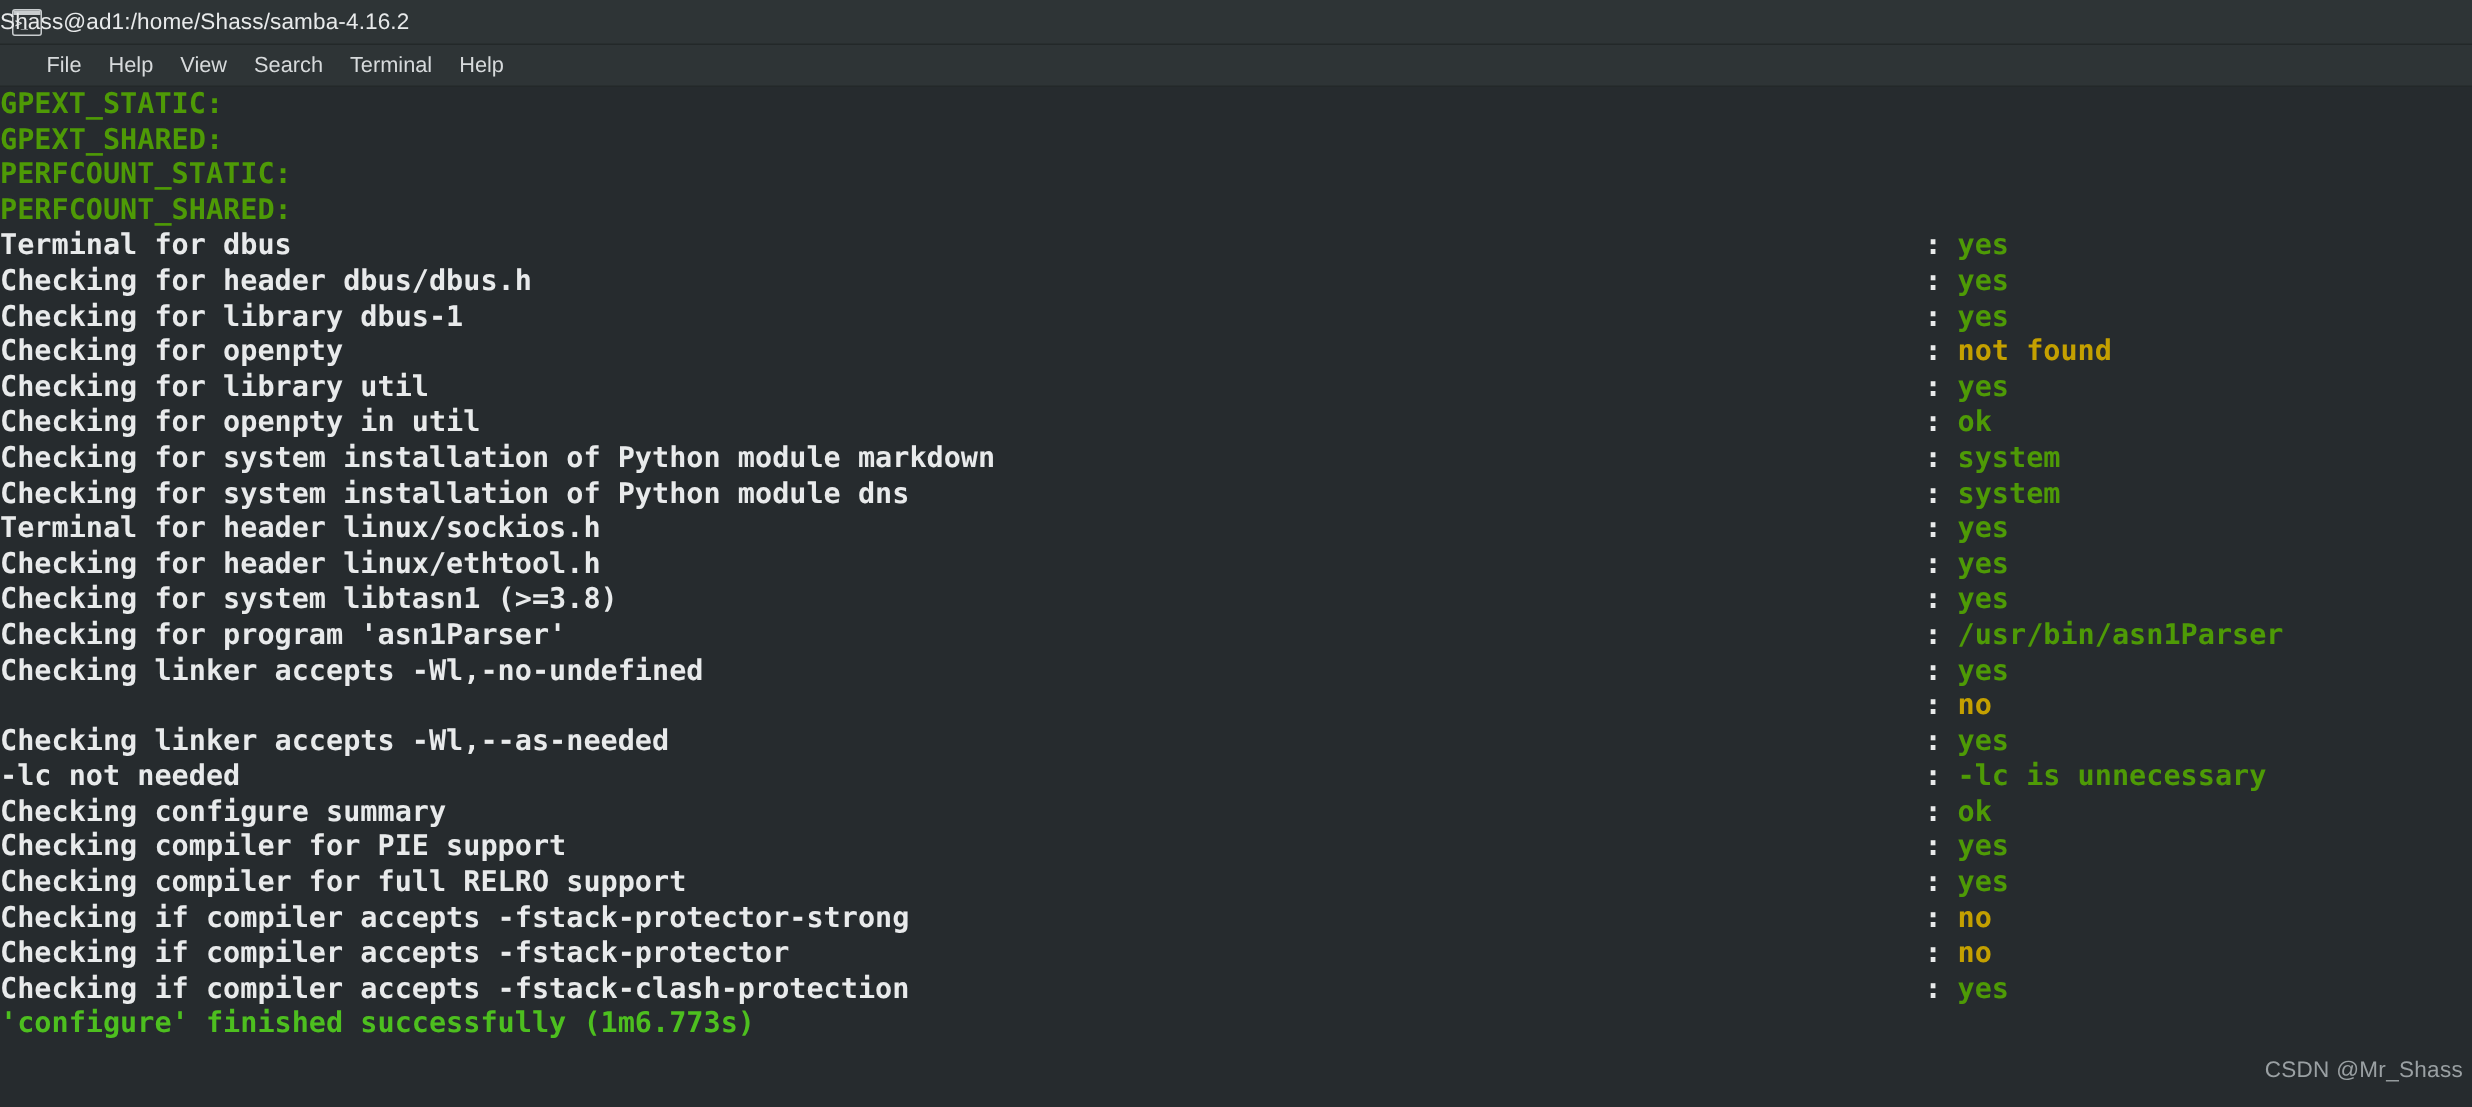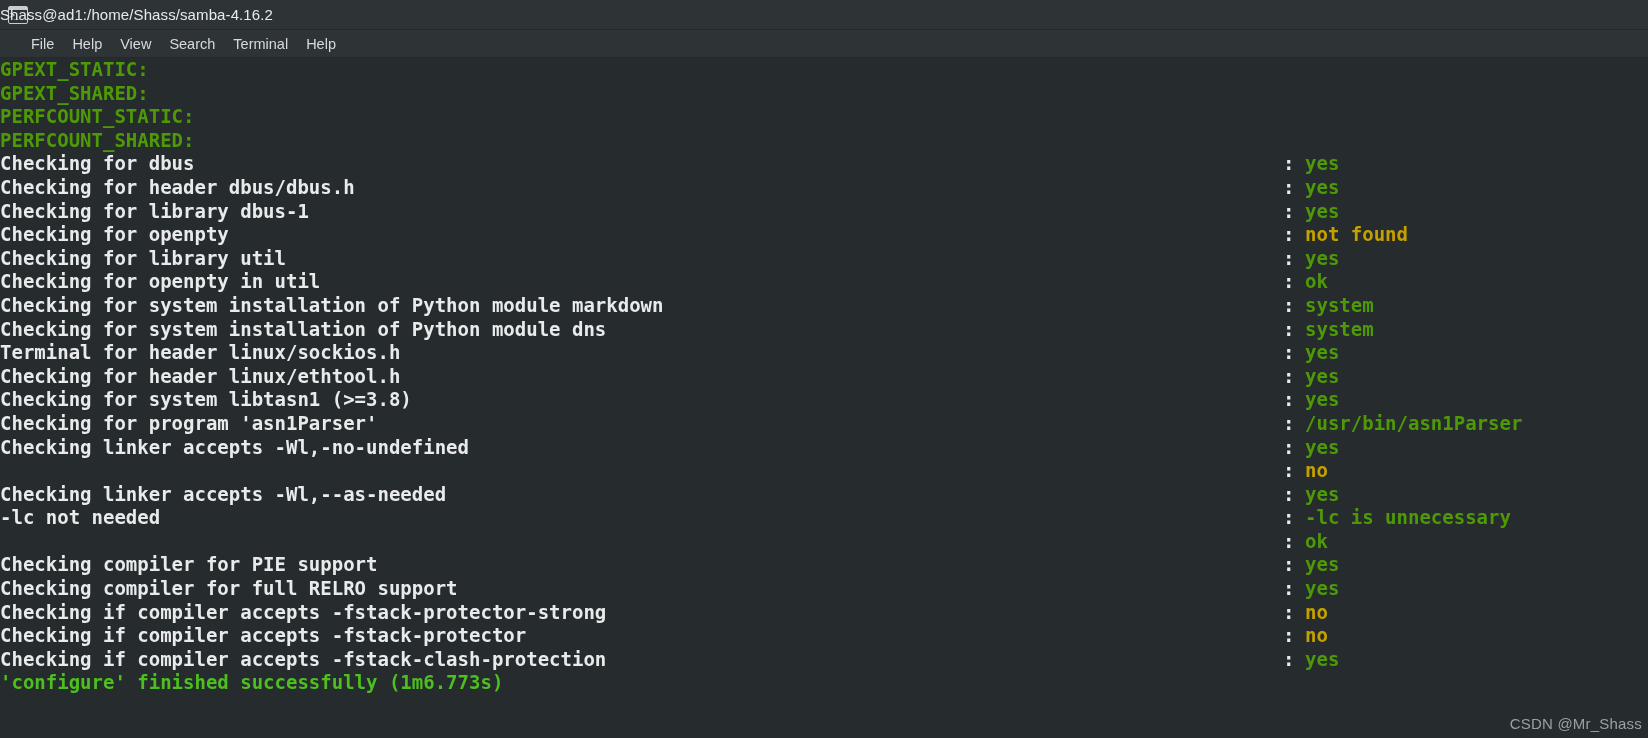--- a/index.html
+++ b/index.html
@@ -140,21 +140,21 @@
   }
 
   .c-white  { color: #e8eaeb; }
   .c-green  { color: #4E9A06; }
   .c-bgreen { color: #4DBF1F; }
   .c-amber  { color: #C4A000; }
 
   .watermark {
     position: absolute;
     right: 6px;
-    bottom: 6px;
+    bottom: 16px;
     font-family: "Liberation Sans", sans-serif;
     font-size: 15px;
     font-weight: normal;
     color: #9aa0a3;
     letter-spacing: 0.2px;
     white-space: pre;
   }
 </style>
 </head>
 <body>
@@ -173,37 +173,37 @@
     <div class="menu-item">Search</div>
     <div class="menu-item">Terminal</div>
     <div class="menu-item">Help</div>
   </div>
 
   <div class="terminal" id="terminal-output">
       <div class="term-line"><span class="term-label c-green">GPEXT_STATIC:</span></div>
       <div class="term-line"><span class="term-label c-green">GPEXT_SHARED:</span></div>
       <div class="term-line"><span class="term-label c-green">PERFCOUNT_STATIC:</span></div>
       <div class="term-line"><span class="term-label c-green">PERFCOUNT_SHARED:</span></div>
-      <div class="term-line"><span class="term-label c-white">Checking for dbus</span><span class="term-sep">:</span><span class="term-value c-green">yes</span></div>
+      <div class="term-line"><span class="term-label c-white">Terminal for dbus</span><span class="term-sep">:</span><span class="term-value c-green">yes</span></div>
       <div class="term-line"><span class="term-label c-white">Checking for header dbus/dbus.h</span><span class="term-sep">:</span><span class="term-value c-green">yes</span></div>
       <div class="term-line"><span class="term-label c-white">Checking for library dbus-1</span><span class="term-sep">:</span><span class="term-value c-green">yes</span></div>
       <div class="term-line"><span class="term-label c-white">Checking for openpty</span><span class="term-sep">:</span><span class="term-value c-amber">not found</span></div>
       <div class="term-line"><span class="term-label c-white">Checking for library util</span><span class="term-sep">:</span><span class="term-value c-green">yes</span></div>
       <div class="term-line"><span class="term-label c-white">Checking for openpty in util</span><span class="term-sep">:</span><span class="term-value c-green">ok</span></div>
       <div class="term-line"><span class="term-label c-white">Checking for system installation of Python module markdown</span><span class="term-sep">:</span><span class="term-value c-green">system</span></div>
       <div class="term-line"><span class="term-label c-white">Checking for system installation of Python module dns</span><span class="term-sep">:</span><span class="term-value c-green">system</span></div>
       <div class="term-line"><span class="term-label c-white">Terminal for header linux/sockios.h</span><span class="term-sep">:</span><span class="term-value c-green">yes</span></div>
       <div class="term-line"><span class="term-label c-white">Checking for header linux/ethtool.h</span><span class="term-sep">:</span><span class="term-value c-green">yes</span></div>
       <div class="term-line"><span class="term-label c-white">Checking for system libtasn1 (&gt;=3.8)</span><span class="term-sep">:</span><span class="term-value c-green">yes</span></div>
       <div class="term-line"><span class="term-label c-white">Checking for program 'asn1Parser'</span><span class="term-sep">:</span><span class="term-value c-green">/usr/bin/asn1Parser</span></div>
       <div class="term-line"><span class="term-label c-white">Checking linker accepts -Wl,-no-undefined</span><span class="term-sep">:</span><span class="term-value c-green">yes</span></div>
       <div class="term-line"><span class="term-sep">:</span><span class="term-value c-amber">no</span></div>
       <div class="term-line"><span class="term-label c-white">Checking linker accepts -Wl,--as-needed</span><span class="term-sep">:</span><span class="term-value c-green">yes</span></div>
       <div class="term-line"><span class="term-label c-white">-lc not needed</span><span class="term-sep">:</span><span class="term-value c-green">-lc is unnecessary</span></div>
-      <div class="term-line"><span class="term-sep">:</span><span class="term-value c-green">ok</span></div>
+      <div class="term-line"><span class="term-label c-white">Checking configure summary</span><span class="term-sep">:</span><span class="term-value c-green">ok</span></div>
       <div class="term-line"><span class="term-label c-white">Checking compiler for PIE support</span><span class="term-sep">:</span><span class="term-value c-green">yes</span></div>
       <div class="term-line"><span class="term-label c-white">Checking compiler for full RELRO support</span><span class="term-sep">:</span><span class="term-value c-green">yes</span></div>
       <div class="term-line"><span class="term-label c-white">Checking if compiler accepts -fstack-protector-strong</span><span class="term-sep">:</span><span class="term-value c-amber">no</span></div>
       <div class="term-line"><span class="term-label c-white">Checking if compiler accepts -fstack-protector</span><span class="term-sep">:</span><span class="term-value c-amber">no</span></div>
       <div class="term-line"><span class="term-label c-white">Checking if compiler accepts -fstack-clash-protection</span><span class="term-sep">:</span><span class="term-value c-green">yes</span></div>
       <div class="term-line"><span class="term-label c-bgreen">'configure' finished successfully (1m6.773s)</span></div>
     </div>
 
   <div class="watermark">CSDN @Mr_Shass</div>
 </div>

